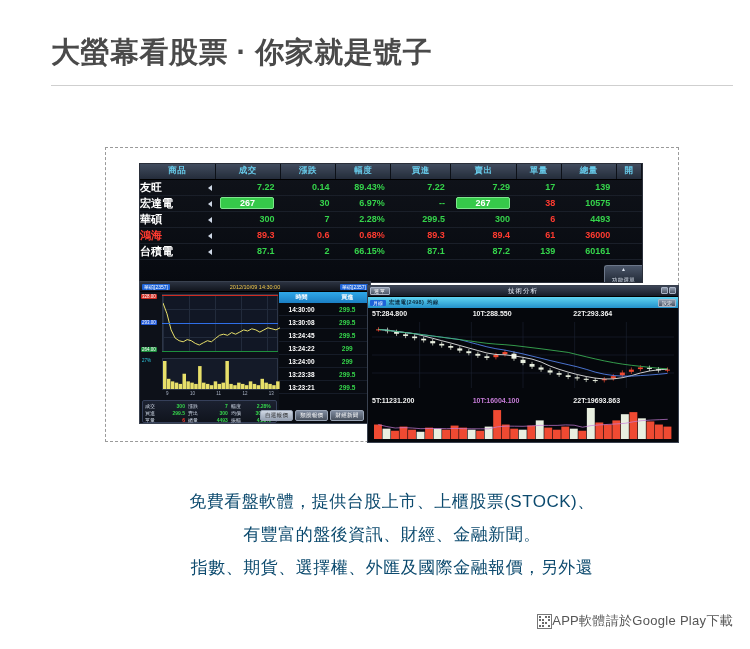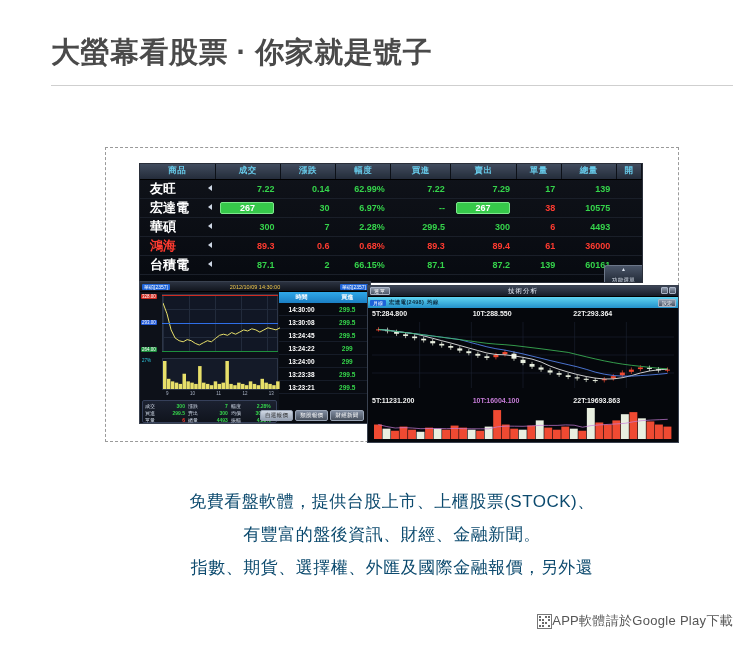--- a/index.html
+++ b/index.html
@@ -86,21 +86,21 @@
     background:linear-gradient(#414c5e,#242c3a);
     color:#67c9e8;font-size:8.5px;font-weight:bold;height:15px;
     border-right:1px solid #0d1118;border-bottom:1px solid #000;
     letter-spacing:.5px;
   }
   table.quote td{
     height:16px;font-size:9px;font-weight:bold;text-align:right;padding-right:6px;
     border-bottom:1px solid #1a1f29;color:#35d44b;
   }
   table.quote td.nm{
-    text-align:left;padding-left:10px;color:#ffffff;font-size:13px;position:relative;
+    text-align:left;color:#ffffff;font-size:11px;position:relative;
   }
   table.quote td.nm .dot{
     position:absolute;right:3px;top:5px;width:0;height:0;
     border-top:3px solid transparent;border-bottom:3px solid transparent;border-right:4px solid #cfd8e6;
   }
   table.quote tr.red td{color:#ff3b30;}
   table.quote td.up{color:#35d44b;}
   table.quote td.dn{color:#ff3b30;}
   .cellbox{
     display:inline-block;background:#36c94a;color:#ffffff;border:1px solid #7de88c;
@@ -263,21 +263,21 @@
           <th>單量</th>
           <th>總量</th>
           <th>開</th>
         </tr>
       </thead>
       <tbody>
           <tr>
             <td class="nm">友旺<span class="dot"></span></td>
             <td class="up">7.22</td>
             <td class="up">0.14</td>
-            <td class="up">62.99%</td>
+            <td class="up">89.43%</td>
             <td class="up">7.22</td>
             <td class="up">7.29</td>
             <td class="up">17</td>
             <td class="up">139</td>
             <td></td>
           </tr>
           <tr>
             <td class="nm">宏達電<span class="dot"></span></td>
             <td class="up"><span class="cellbox">267</span></td>
             <td class="up">30</td>

